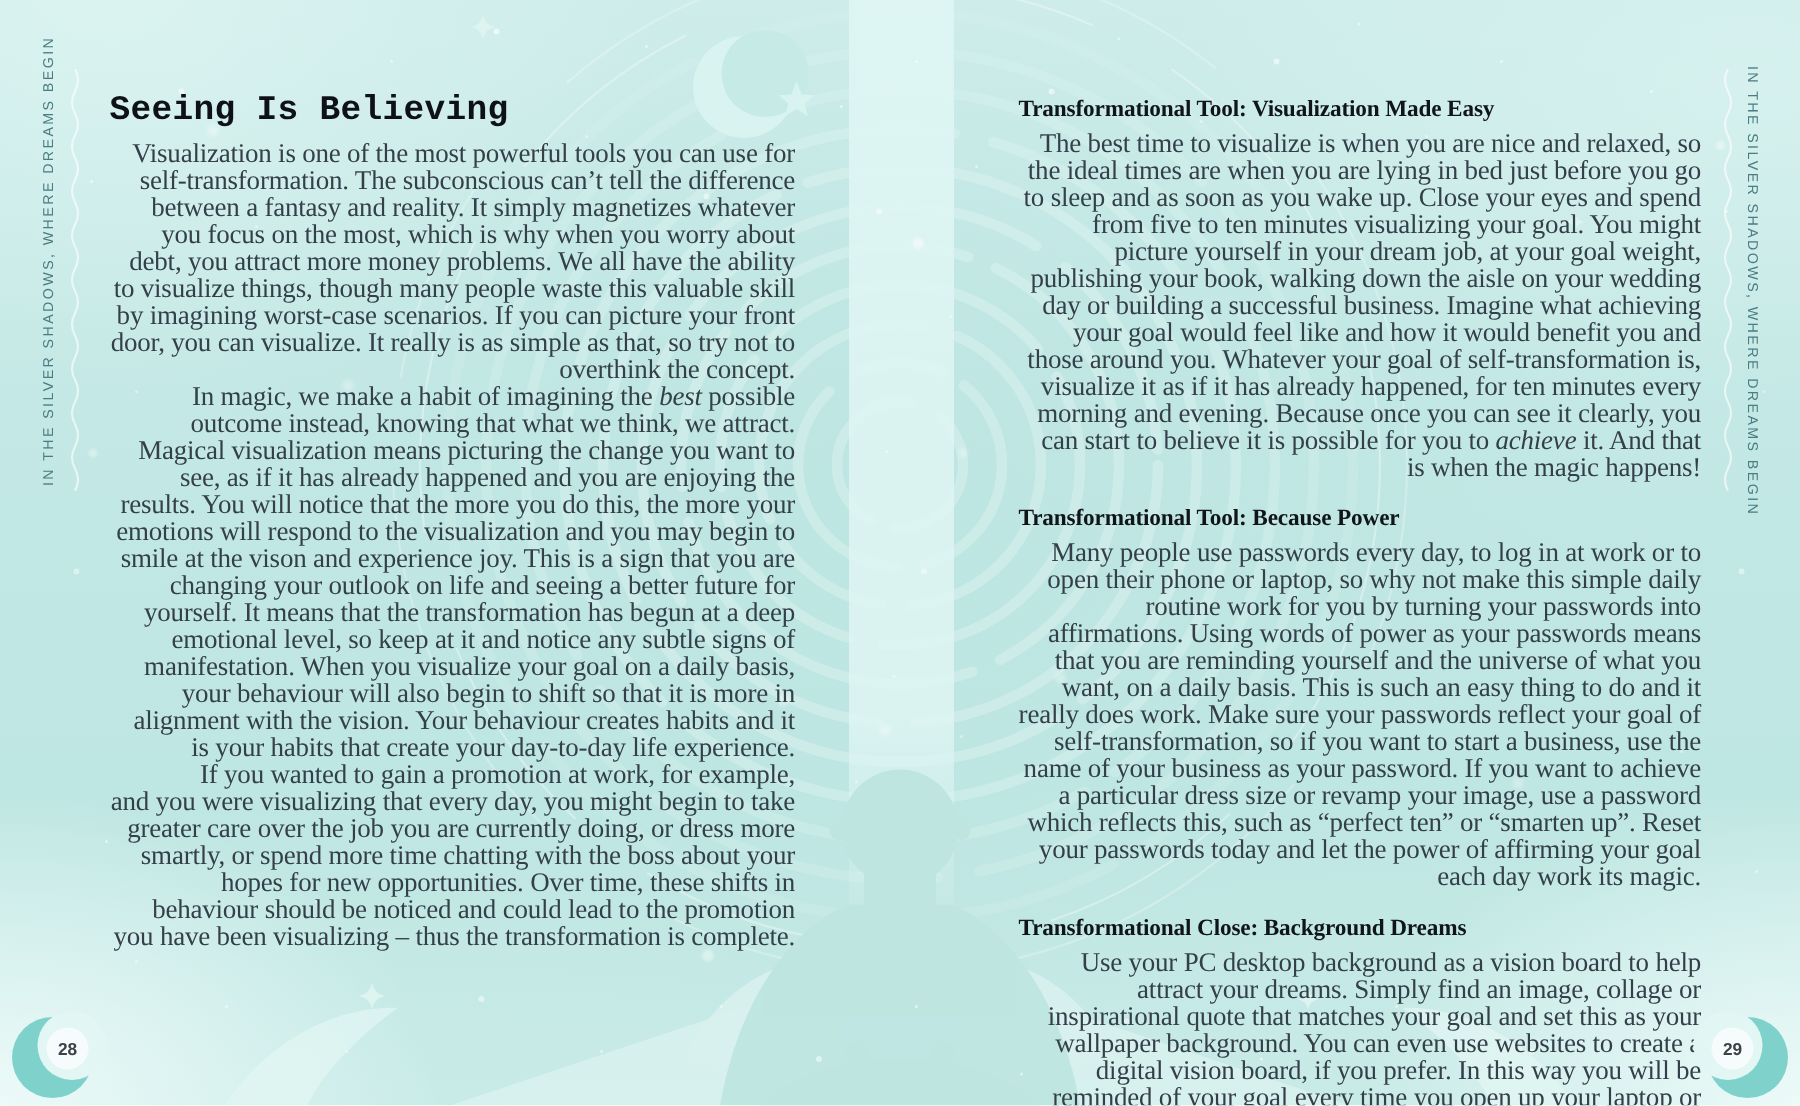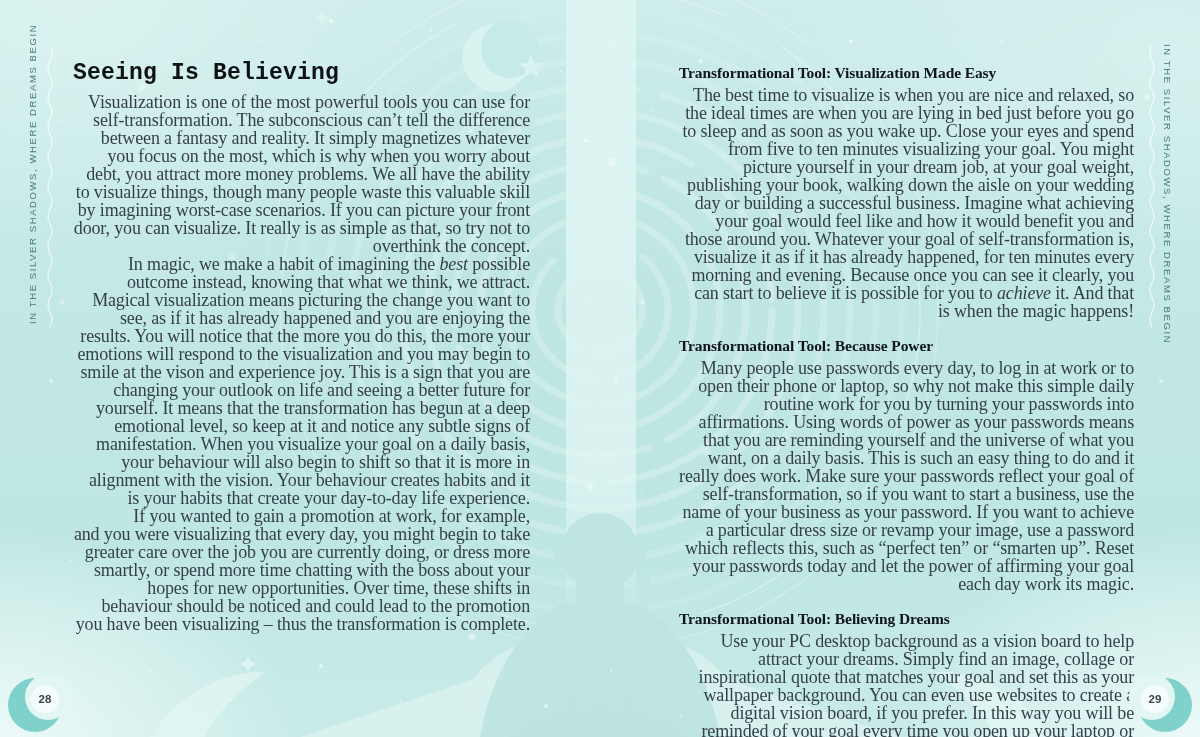--- a/index.html
+++ b/index.html
@@ -163,21 +163,21 @@
   <main class="page-col page-right">
     <section>
       <h2>Transformational Tool: Visualization Made Easy</h2>
       <p><span>The best time to visualize is when you are nice and relaxed, so the ideal times are when you are lying in bed just before you go to sleep and as soon as you wake up. Close your eyes and spend from five to ten minutes visualizing your goal. You might picture yourself in your dream job, at your goal weight, publishing your book, walking down the aisle on your wedding day or building a successful business. Imagine what achieving your goal would feel like and how it would benefit you and those around you. Whatever your goal of self-transformation is, visualize it as if it has already happened, for ten minutes every morning and evening. Because once you can see it clearly, you can start to believe it is possible for you to </span><em>achieve</em><span> it. And that is when the magic happens!</span></p>
     </section>
     <section>
       <h2>Transformational Tool: Because Power</h2>
       <p><span>Many people use passwords every day, to log in at work or to open their phone or laptop, so why not make this simple daily routine work for you by turning your passwords into affirmations. Using words of power as your passwords means that you are reminding yourself and the universe of what you want, on a daily basis. This is such an easy thing to do and it really does work. Make sure your passwords reflect your goal of self-transformation, so if you want to start a business, use the name of your business as your password. If you want to achieve a particular dress size or revamp your image, use a password which reflects this, such as “perfect ten” or “smarten up”. Reset your passwords today and let the power of affirming your goal each day work its magic.</span></p>
     </section>
     <section>
-      <h2>Transformational Tool: Believing Dreams</h2>
+      <h2>Transformational Close: Background Dreams</h2>
       <p><span>Use your PC desktop background as a vision board to help attract your dreams. Simply find an image, collage or inspirational quote that matches your goal and set this as your wallpaper background. You can even use websites to create a digital vision board, if you prefer. In this way you will be reminded of your goal every time you open up your laptop or phone.</span></p>
     </section>
   </main>
 
   <svg class="corner-moon left" viewBox="0 0 70 64">
     <g>
       <circle cx="33" cy="32" r="27" fill="#7fd2cb"></circle>
       <circle cx="46" cy="24" r="23" fill="#e2f6f4"></circle>
     </g>
     <circle cx="43" cy="26" r="14" fill="#f6fcfb"></circle>

